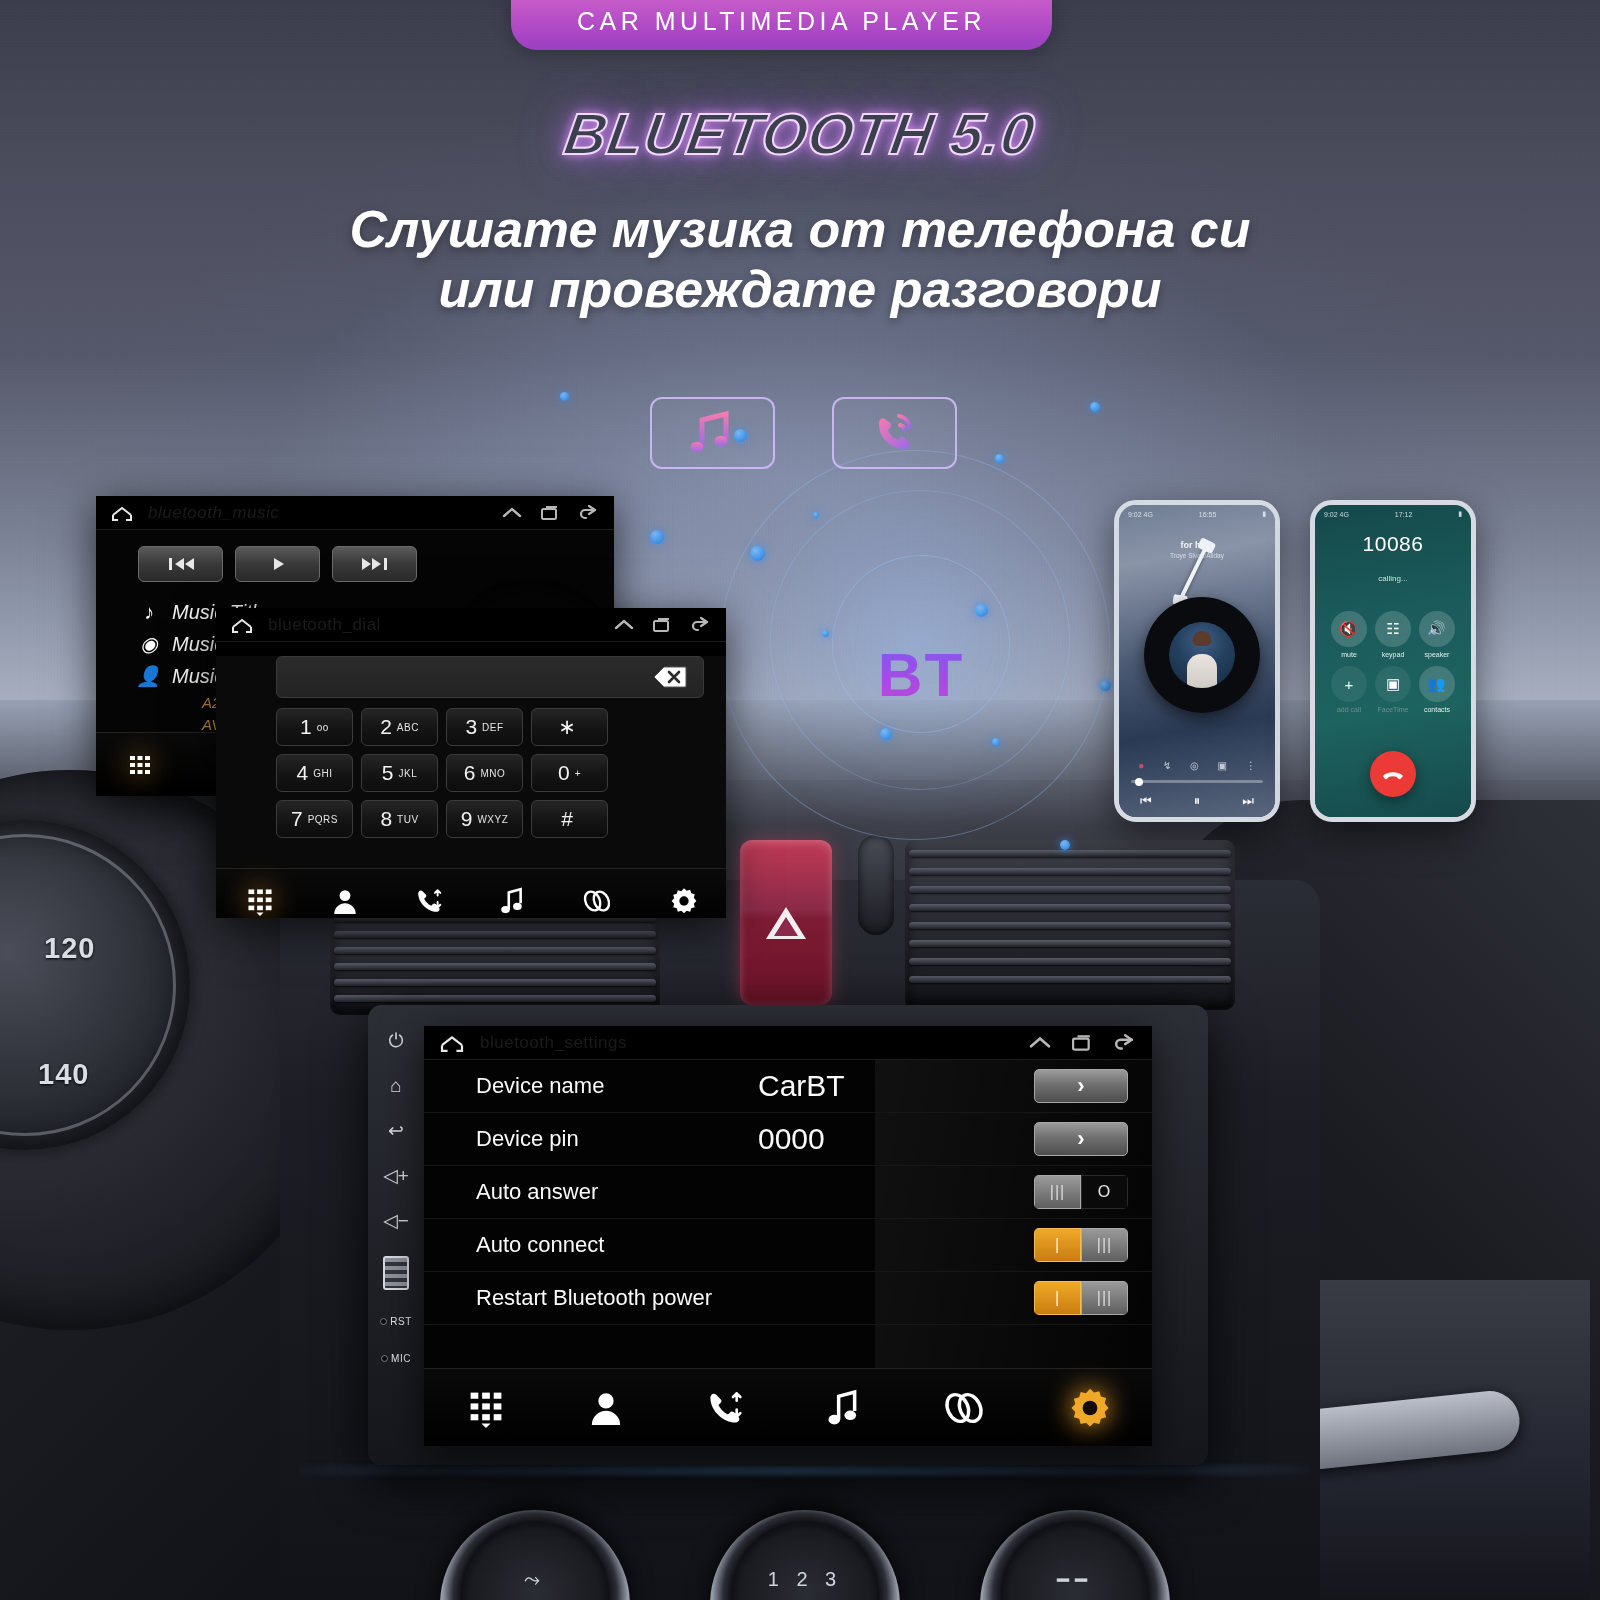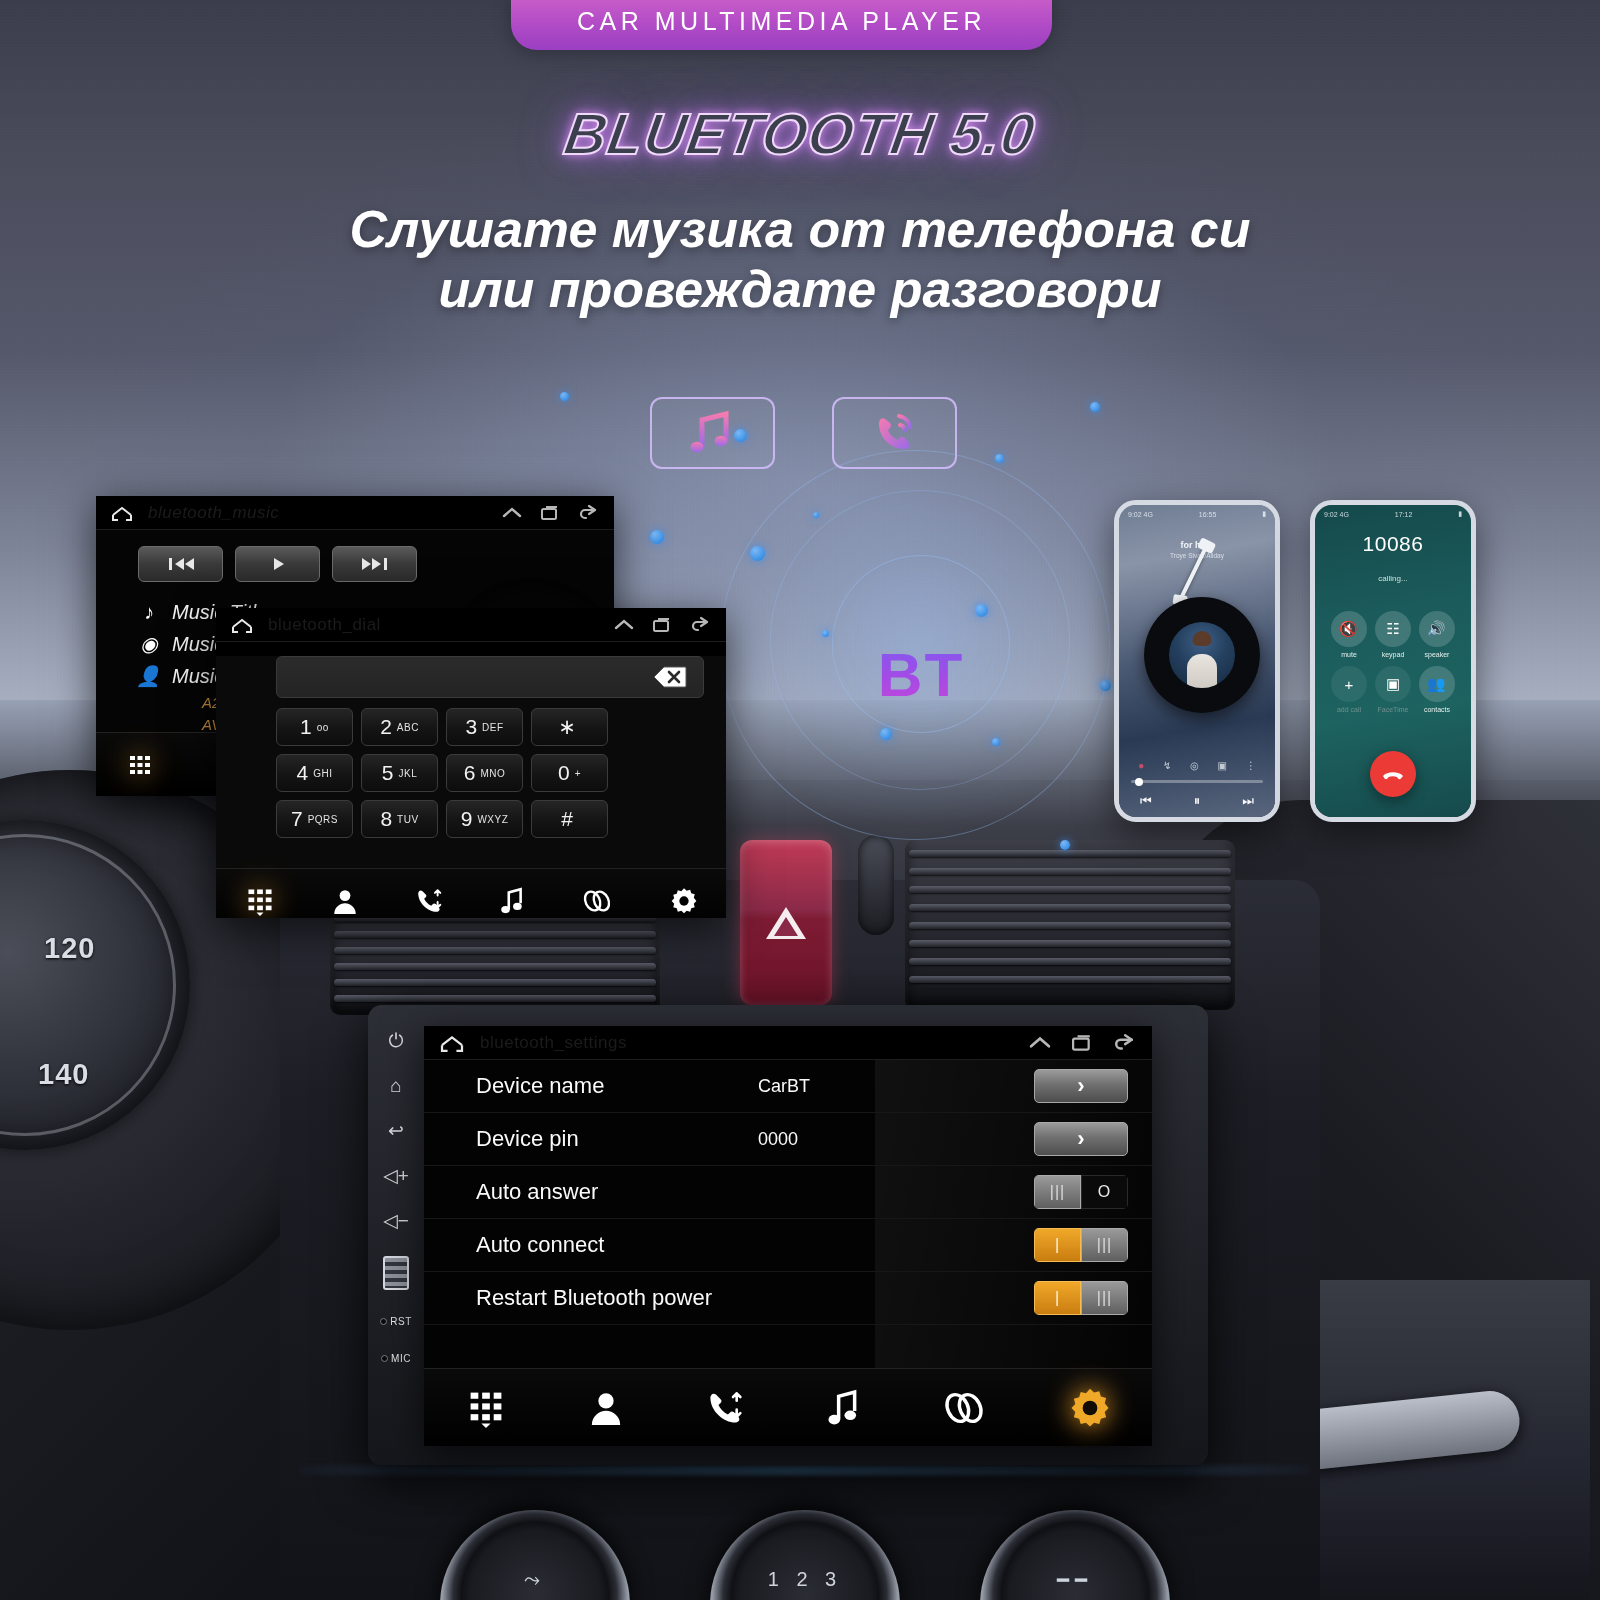--- a/index.html
+++ b/index.html
@@ -273,21 +273,21 @@
   #hu-side .tiny .hole { width:7px;height:7px;border-radius:50%;background:#0a0a0a;border:1px solid #7a7d85; }
 
   #panel-settings { left: 424px; top: 1026px; width: 728px; height: 420px; }
   #panel-settings .body { position:relative; height: 386px; background:#030303; }
   .set-row {
     display:flex; align-items:center; height: 53px;
     border-bottom:1px solid #171717; padding: 0 24px 0 52px;
     position:relative;
   }
   .set-row .label { color:#fafafa; font-size:22px; width: 282px; }
-  .set-row .value { color:#fafafa; font-size:18px; flex:1; }
+  .set-row .value { color:#fafafa; font-size:30px; flex:1; }
   .chev-btn {
     width: 94px; height:34px; border-radius:5px;
     background: linear-gradient(180deg,#9b9b9b 0%,#707070 45%,#4d4d4d 100%);
     border:1px solid #a8a8a8;
     display:flex; align-items:center; justify-content:center; color:#fff; font-size:22px; font-weight:700;
   }
   .toggle { display:flex; width: 94px; height:34px; border-radius:5px; overflow:hidden; }
   .toggle .half {
     flex:1; display:flex; align-items:center; justify-content:center; font-size:16px; letter-spacing:1px;
   }

